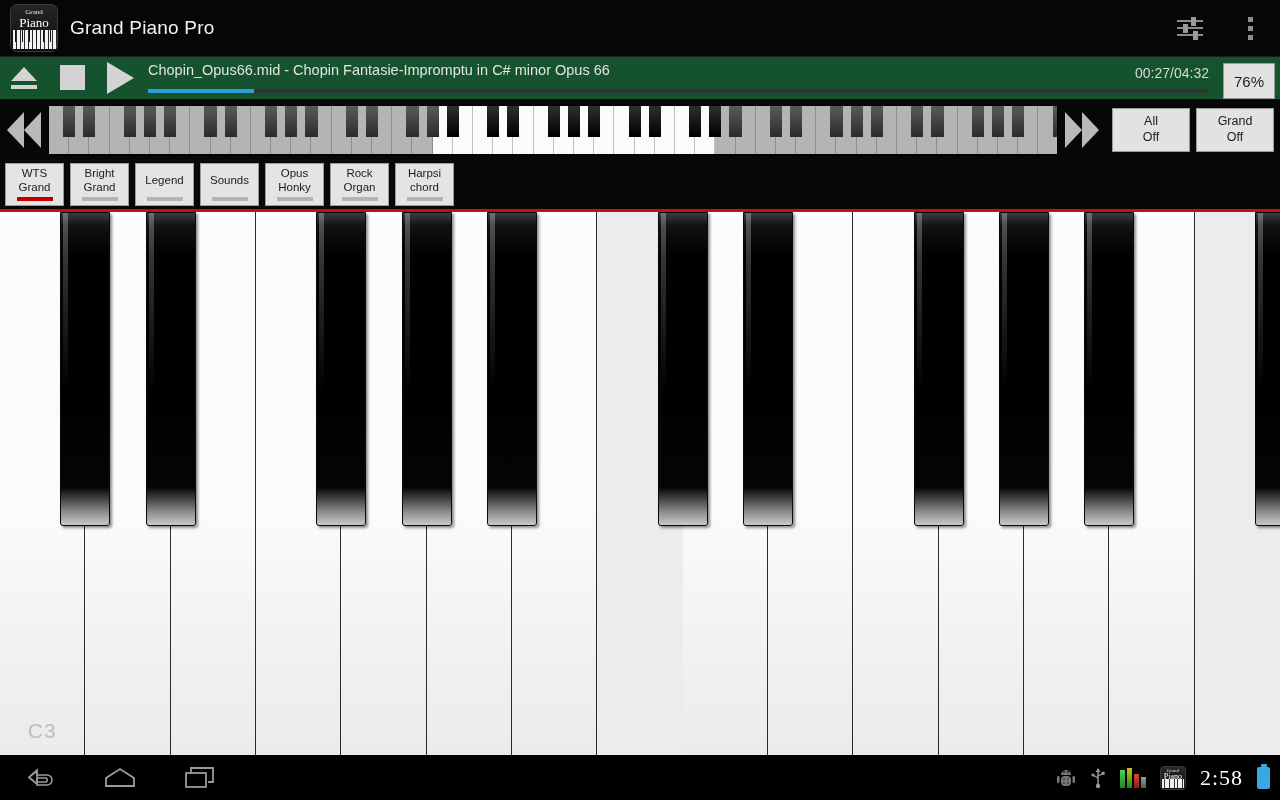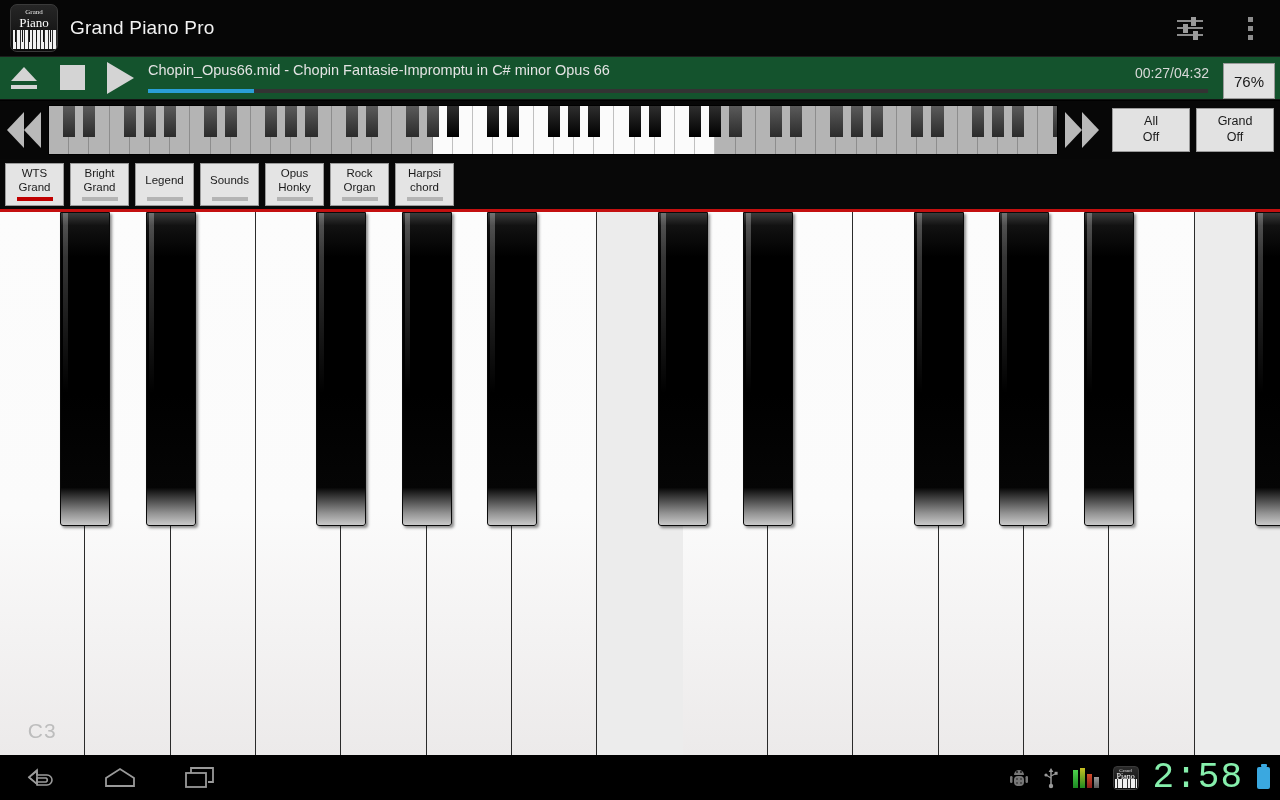--- a/index.html
+++ b/index.html
@@ -187,21 +187,21 @@
     font-size:5px; font-family:"Liberation Serif", serif;
   }
   .tray-piano .tp-p {
     position:absolute; top:5px; width:100%; text-align:center; color:#fff;
     font-size:8px; font-family:"Liberation Serif", serif;
   }
   .tray-piano .tp-k {
     position:absolute; bottom:1px; left:1px; width:22px; height:9px; background:#f0f0f0;
     background-image:repeating-linear-gradient(to right,#f0f0f0 0 2px,#333 2px 2.6px);
   }
-  #clock { color:#86efac; font-size:36px; letter-spacing:1px; font-family:Liberation Mono, monospace; }
+  #clock { color:#ffffff; font-size:22px; letter-spacing:1px; font-family:Liberation Serif, serif; }
   .battery { width:13px; height:22px; background:#3aa8e0; border-radius:2px; position:relative; }
   .battery:after {
     content:""; position:absolute; top:-3px; left:3.5px; width:6px; height:3px;
     background:#3aa8e0; border-radius:1px;
   }
 </style>
 </head>
 <body>
 
 <div id="app">

